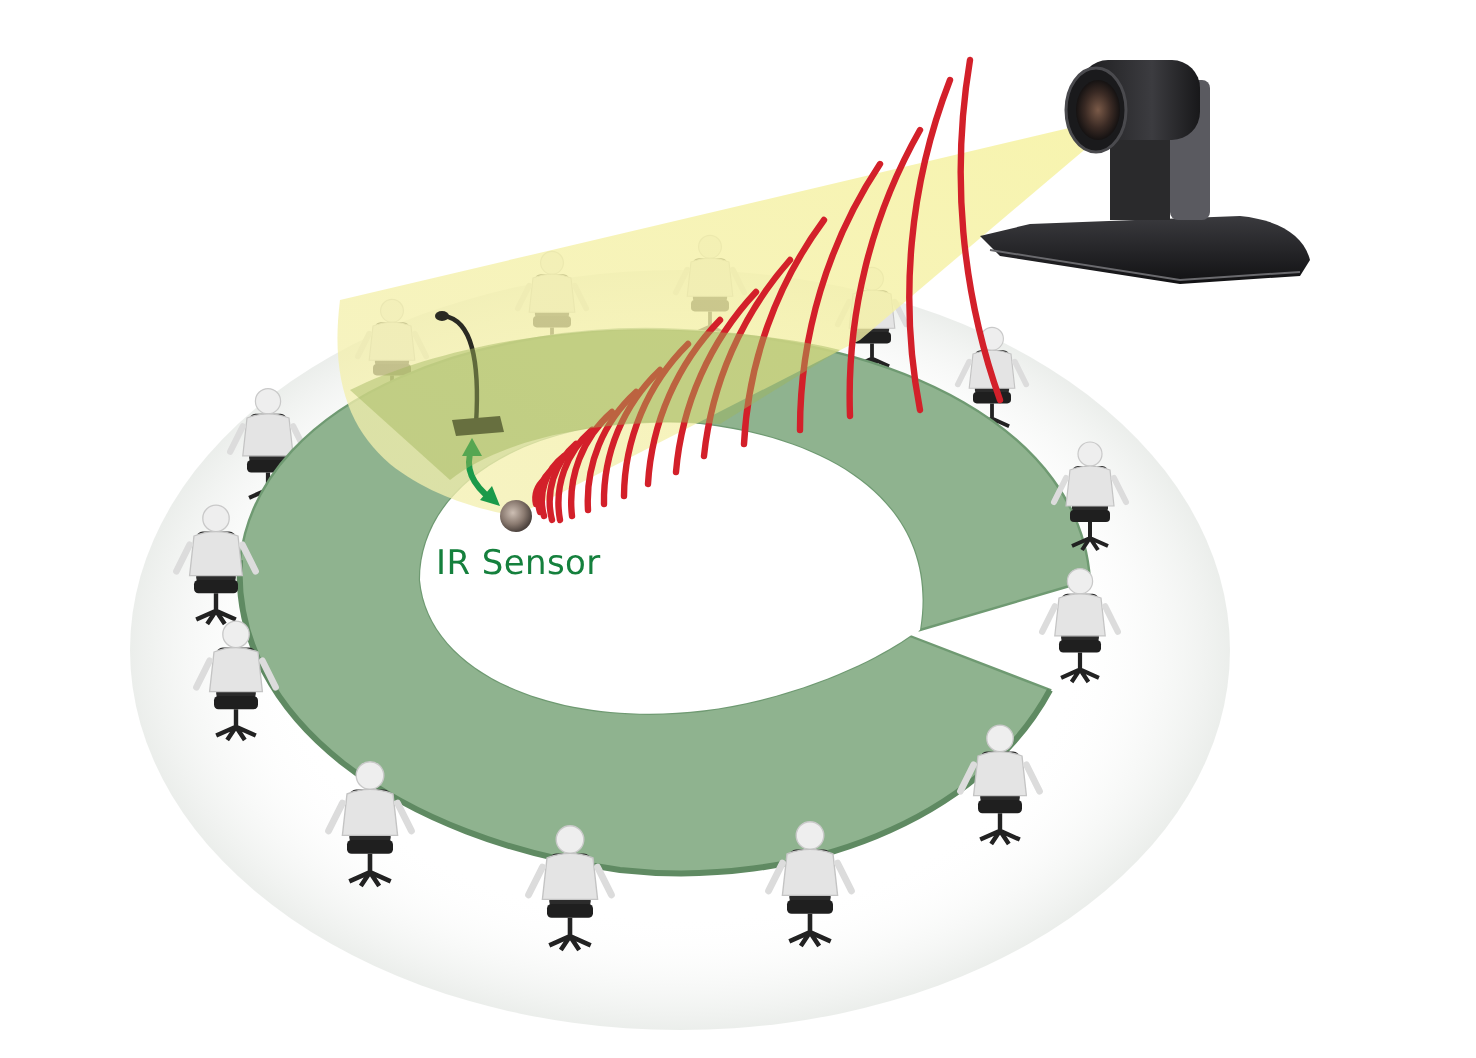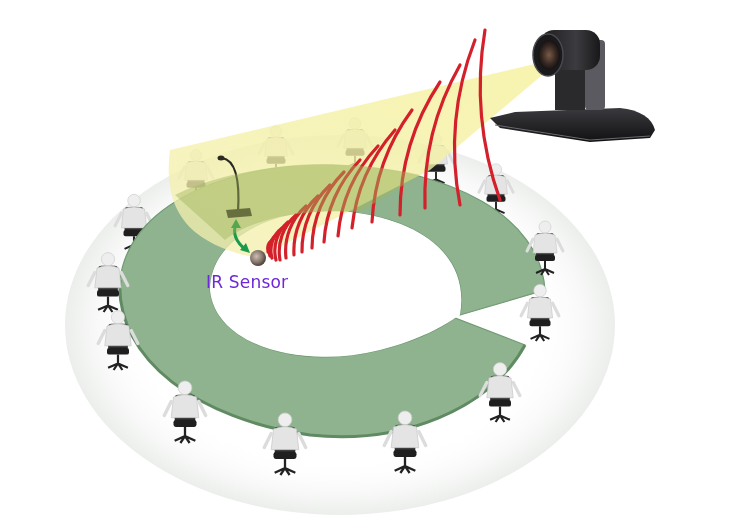--- a/index.html
+++ b/index.html
@@ -1,18 +1,18 @@
 <!DOCTYPE html>
 <html><head>
 <meta charset="utf-8">
 <style>
   html, body { margin:0; padding:0; background:#ffffff; }
   body { width:738px; height:529px; overflow:hidden; position:relative; font-family:"DejaVu Sans", sans-serif; }
   #scene { position:absolute; left:0; top:0; width:738px; height:529px; }
-  .label { position:absolute; left:206px; top:272px; font-family:"DejaVu Sans", sans-serif; font-size:17px; color:#6d28d9; letter-spacing:0.2px; }
+  .label { position:absolute; left:218px; top:272px; font-family:"DejaVu Sans", sans-serif; font-size:17px; color:#15803d; letter-spacing:0.2px; }
 </style>
 </head>
 <body>
 
 <svg id="scene" viewBox="0 0 738 529" xmlns="http://www.w3.org/2000/svg">
   <defs>
     <radialGradient id="floorShadow" cx="50%" cy="50%" r="50%">
       <stop offset="70%" stop-color="#ffffff" stop-opacity="0"></stop>
       <stop offset="100%" stop-color="#e9ece9" stop-opacity="0.9"></stop>
     </radialGradient>

